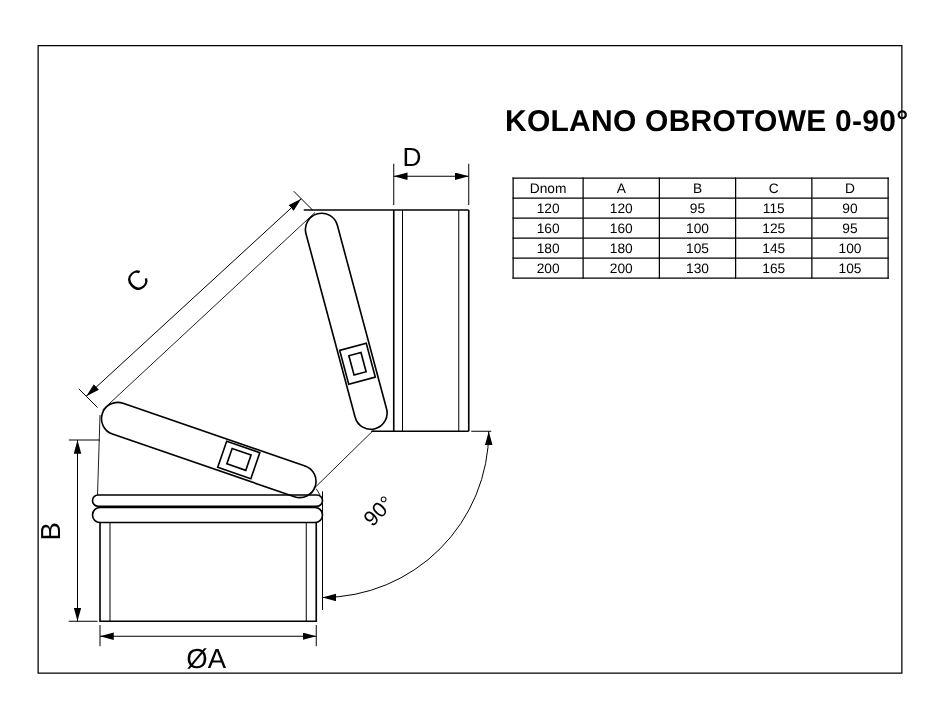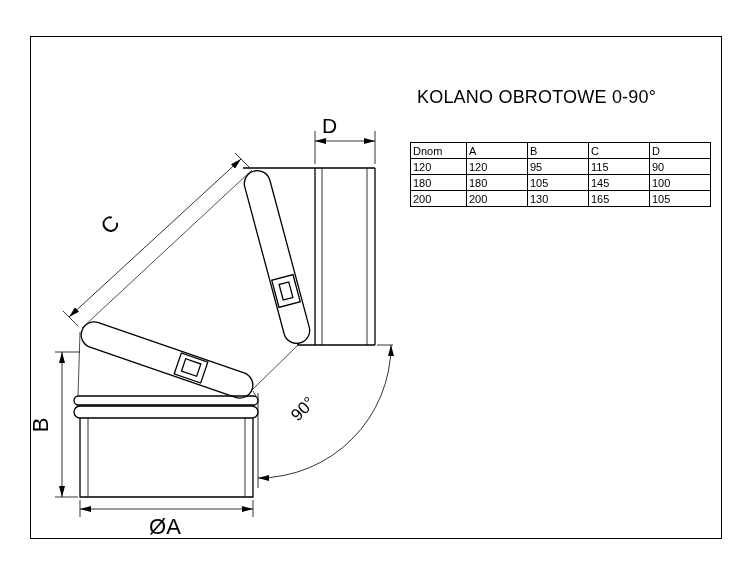--- a/index.html
+++ b/index.html
@@ -5,31 +5,31 @@
   * { margin:0; padding:0; box-sizing:border-box; }
   html,body { width:750px; height:569px; background:#fff; font-family:"Liberation Sans", sans-serif; }
   body { position:relative; overflow:hidden; color:#000; }
 
   .frame {
     position:absolute; left:30px; top:36px; width:692px; height:503px;
     border:1px solid #000;
   }
 
   .title {
-    position:absolute; left:417px; top:84px;
-    font-size:18px; line-height:27px; letter-spacing:0.2px; white-space:nowrap;
+    position:absolute; left:404px; top:84px;
+    font-size:24px; line-height:27px; letter-spacing:0.2px; white-space:nowrap;font-weight:bold;
   }
 
   .dim-table {
     position:absolute; left:410px; top:142px;
     border-collapse:collapse; table-layout:fixed;
   }
   .dim-table th, .dim-table td {
     border:1px solid #000; font-size:11px; font-weight:400;
-    text-align:left; vertical-align:middle; height:16px; padding:0 2px;
+    text-align:center; vertical-align:middle; height:16px; padding:0 2px;
   }
   .dim-table th:first-child, .dim-table td:first-child { width:56px; }
   .dim-table th:not(:first-child), .dim-table td:not(:first-child) { width:61px; }
 
   svg.drawing { position:absolute; left:0; top:0; }
   svg text { font-family:"Liberation Sans", sans-serif; }
 </style>
 </head>
 <body>
 
@@ -49,20 +49,27 @@
         <th>D</th>
       </tr>
   </thead>
   <tbody>
       <tr>
         <td>120</td>
         <td>120</td>
         <td>95</td>
         <td>115</td>
         <td>90</td>
+      </tr>
+      <tr>
+        <td>160</td>
+        <td>160</td>
+        <td>100</td>
+        <td>125</td>
+        <td>95</td>
       </tr>
       <tr>
         <td>180</td>
         <td>180</td>
         <td>105</td>
         <td>145</td>
         <td>100</td>
       </tr>
       <tr>
         <td>200</td>

